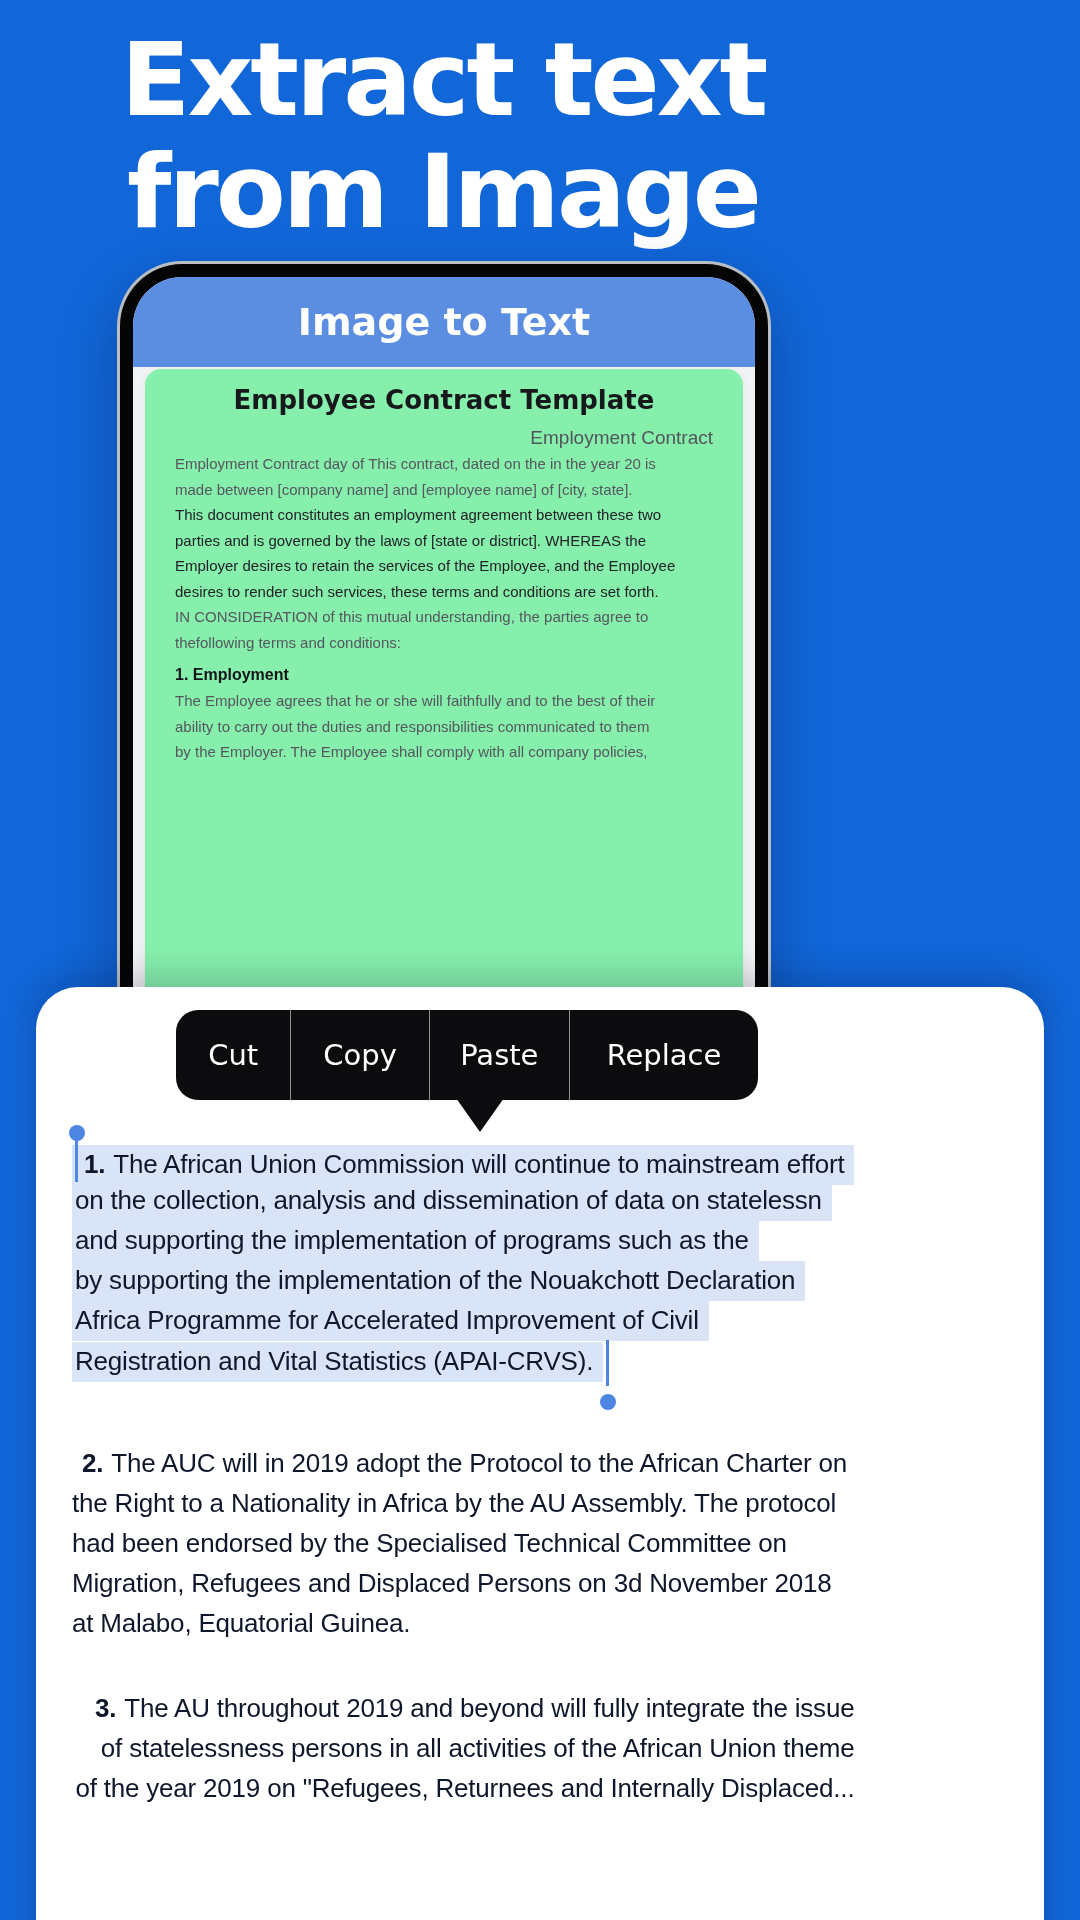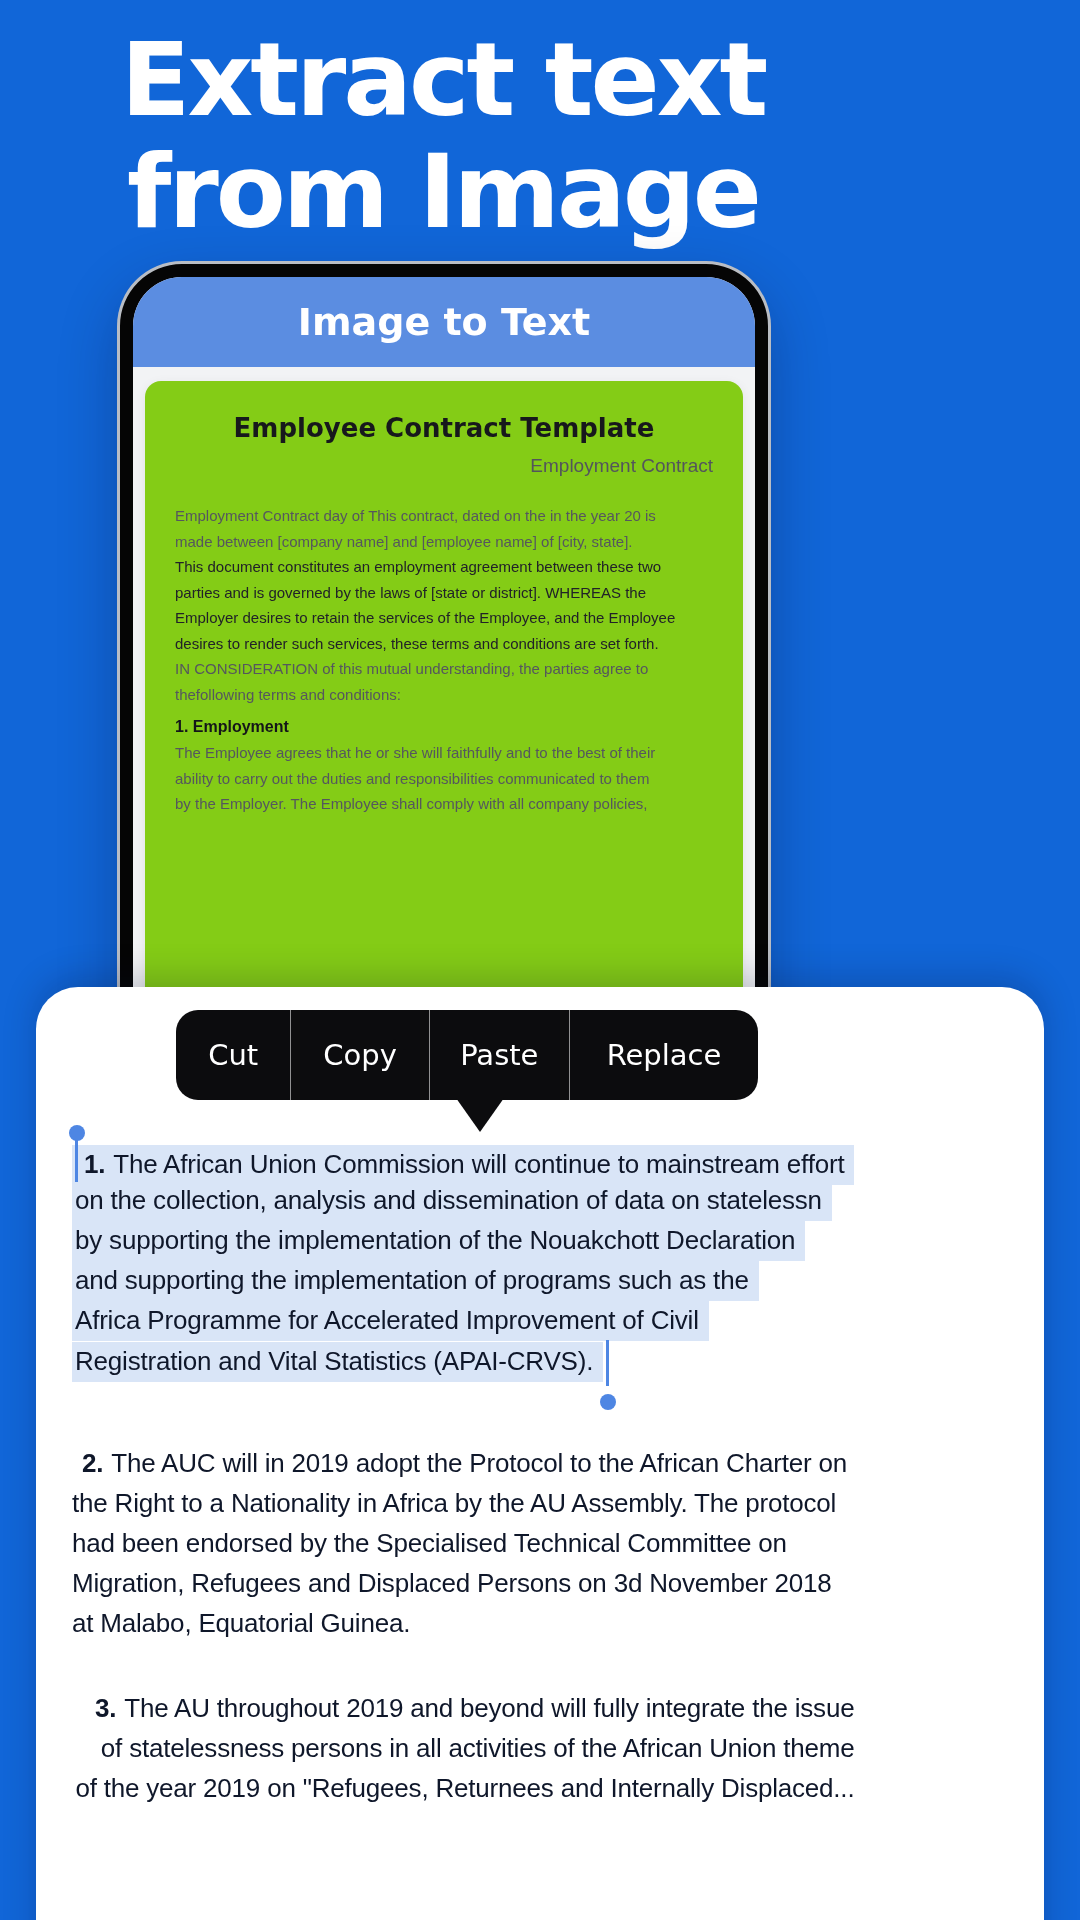--- a/index.html
+++ b/index.html
@@ -15,27 +15,27 @@
         font-weight:800; font-size:102px; line-height:112px; letter-spacing:-3px; color:#ffffff;}
 
   
   .phone{position:absolute; left:120px; top:264px; width:648px; height:1642px;
          border:13px solid var(--frame); border-bottom-width:24px; border-radius:62px;
          background:#f2f3f5; overflow:hidden; z-index:1;
          box-shadow:0 0 0 3px #b9bdc4, 0 24px 60px rgba(0,10,40,.30);}
   .phone-header{height:90px; background:var(--header_bg);
          display:flex; align-items:center; justify-content:center;
          font-weight:700; font-size:38px; color:#fff;}
-  .doc-card{position:absolute; left:12px; top:104px; width:598px; height:700px;
-         background:#84cc16; border-radius:16px; padding:30px 30px;
+  .doc-card{position:absolute; left:12px; top:92px; width:598px; height:700px;
+         background:#86efac; border-radius:16px; padding:14px 30px;
          box-shadow:0 3px 12px rgba(0,0,0,.07);}
   .doc-title{text-align:center; font-weight:700; font-size:26px; line-height:34px; color:#17181c;}
   .doc-subtitle{text-align:right; font-family:"Liberation Sans",sans-serif; font-size:19px;
          line-height:26px; color:#53555c; margin-top:8px;}
-  .doc-body{margin-top:24px; font-family:"Liberation Sans",sans-serif; font-size:15px;
+  .doc-body{font-family:"Liberation Sans",sans-serif; font-size:15px;
          line-height:25.5px; color:#55575e;}
   .doc-line{white-space:nowrap; overflow:hidden;}
   .doc-line.strong{color:#212228;}
   .doc-heading{font-weight:700; font-size:16px; line-height:24px; color:#141519; margin:8px 0 1px;}
 
   .toolbar{position:absolute; left:0; right:4px; bottom:0; height:38px;
          display:flex; justify-content:space-between; padding:0 62px 0 72px;
          font-family:Liberation Mono, monospace; font-size:23px; line-height:30px; color:#8e949c;}
 
   
@@ -124,22 +124,22 @@
     <div class="ctx-item">Paste</div>
     <div class="ctx-item">Replace</div>
   </div>
   <div class="menu-caret"></div>
 
   <div class="xtext">
 
     <div class="para">
       <div class="xline"><span class="hl"><span class="sel-start"></span><span class="pnum">1.</span><span>The African Union Commission will continue to mainstream effort</span></span></div>
       <div class="xline"><span class="hl"><span>on the collection, analysis and dissemination of data on statelessn</span></span></div>
+      <div class="xline"><span class="hl"><span>and supporting the implementation of programs such as the</span></span></div>
       <div class="xline"><span class="hl"><span>by supporting the implementation of the Nouakchott Declaration</span></span></div>
-      <div class="xline"><span class="hl"><span>and supporting the implementation of programs such as the</span></span></div>
       <div class="xline"><span class="hl"><span>Africa Programme for Accelerated Improvement of Civil</span></span></div>
       <div class="xline"><span class="hl"><span>Registration and Vital Statistics (APAI-CRVS).</span></span><span class="sel-end"></span></div>
     </div>
 
     <div class="para para2">
       <div class="xline ind"><span class="pnum">2.</span><span>The AUC will in 2019 adopt the Protocol to the African Charter on</span></div>
       <div class="xline"><span>the Right to a Nationality in Africa by the AU Assembly. The protocol</span></div>
       <div class="xline"><span>had been endorsed by the Specialised Technical Committee on</span></div>
       <div class="xline"><span>Migration, Refugees and Displaced Persons on 3d November 2018</span></div>
       <div class="xline"><span>at Malabo, Equatorial Guinea.</span></div>

